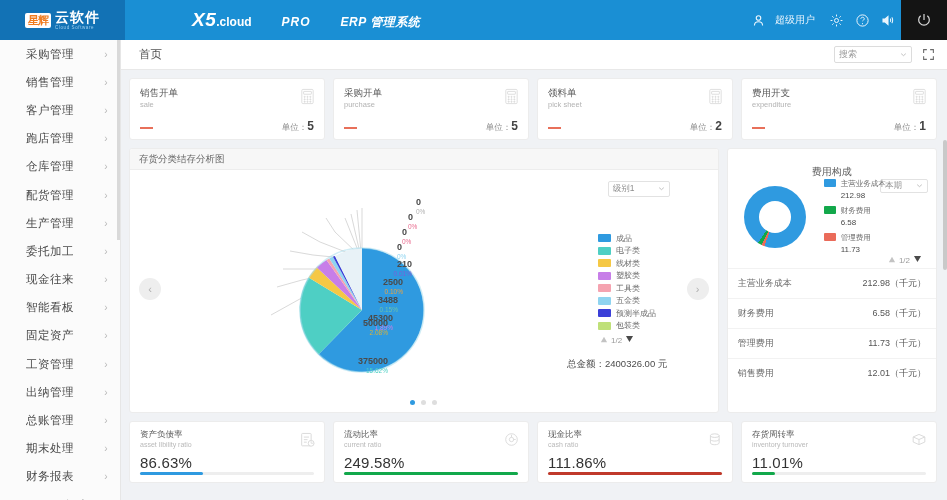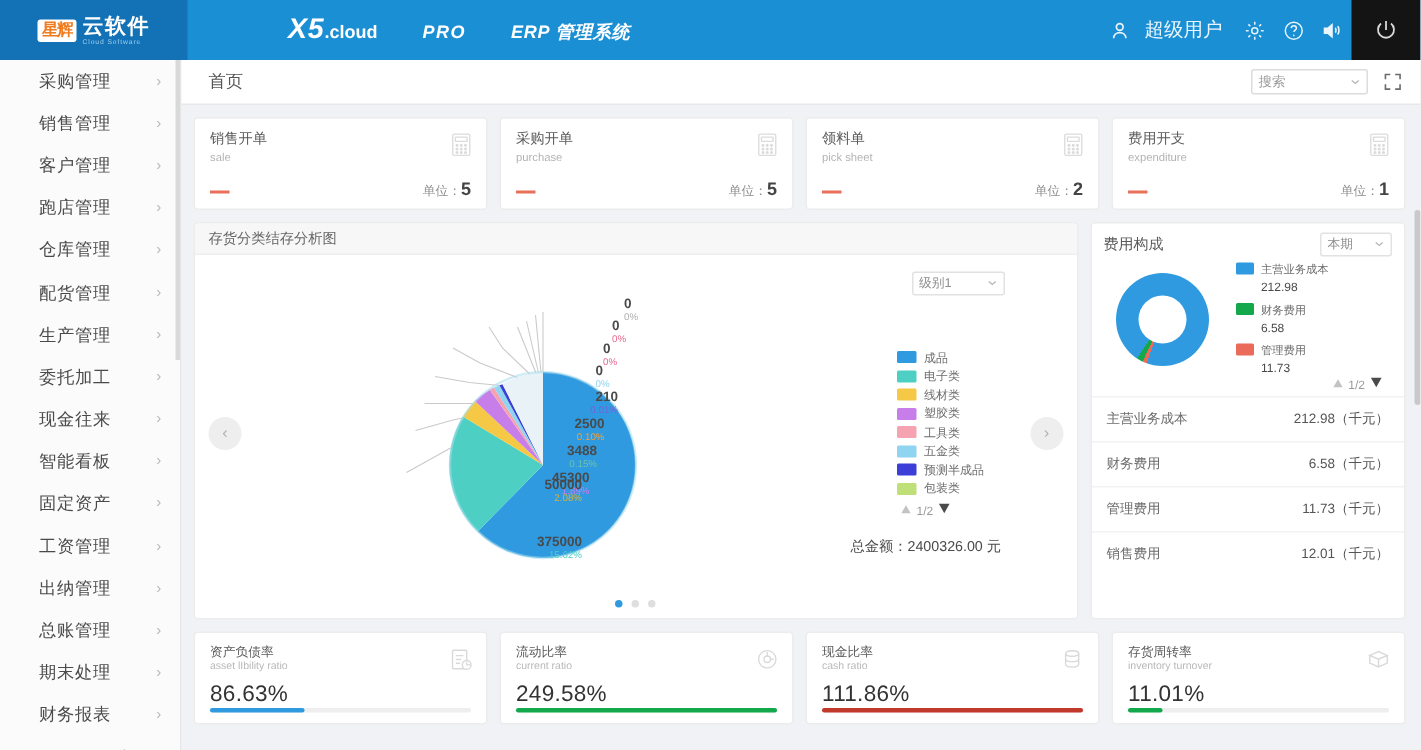--- a/index.html
+++ b/index.html
@@ -37,21 +37,21 @@
   .brand-pro { color: #fff; font-size: 12px; font-style: italic; font-weight: bold; margin-left: 30px; letter-spacing: 1px; }
   .brand-erp { color: #fff; font-size: 12px; font-style: italic; font-weight: bold; margin-left: 30px; letter-spacing: .5px; }
 
   .topbar-right {
     margin-left: auto; display: flex; align-items: center; height: 40px;
   }
   .tb-icon {
     color: #eaf5fd; display: flex; align-items: center; justify-content: center;
     width: 26px; height: 40px; cursor: pointer;
   }
-  .tb-user-name { color: #eaf5fd; font-size: 13px; margin: 0 8px 0 4px; cursor: pointer; }
+  .tb-user-name { color: #eaf5fd; font-size: 10px; margin: 0 8px 0 4px; cursor: pointer; }
   .powerbtn {
     width: 46px; height: 40px; background: #141414; color: #d8d8d8;
     display: flex; align-items: center; justify-content: center; cursor: pointer;
   }
 
   
   .sidebar {
     position: absolute; left: 0; top: 40px; width: 121px; height: 496px;
     background: #fbfbfb; border-right: 1px solid #e6e6e6; overflow: hidden;
   }
@@ -137,21 +137,21 @@
   .pie-stage { position: absolute; left: 0; top: 0; width: 470px; height: 243px; }
   .pie-label { position: absolute; text-align: right; line-height: 10px; }
   .pl-val { font-size: 9px; color: #4a4a4a; font-weight: bold; }
   .pl-pct { font-size: 6.5px; }
 
   
   .cost-panel {
     width: 213px; height: 265px; background: #fff; border: 1px solid #ececec; border-radius: 3px;
     position: relative; overflow: hidden;
   }
-  .cost-head { display: flex; align-items: center; height: 28px; padding: 1px 8px; }
+  .cost-head { display: flex; align-items: center; height: 28px; padding: 16px 8px; flex-direction: column; }
   .cost-title { font-size: 10px; color: #5a5a5a; }
   .period-select {
     margin-left: auto; width: 48px; height: 16px; border: 1px solid #e2e2e2; border-radius: 2px;
     display: flex; align-items: center; justify-content: space-between; padding: 0 4px;
     font-size: 8.5px; color: #8d8d8d; cursor: pointer;
   }
   .donut-zone { display: flex; align-items: center; height: 72px; padding-left: 16px; }
   .donut { width: 62px; height: 62px; border-radius: 50%; position: relative; }
   .donut::after {
     content: ""; position: absolute; left: 15px; top: 15px; width: 32px; height: 32px;

